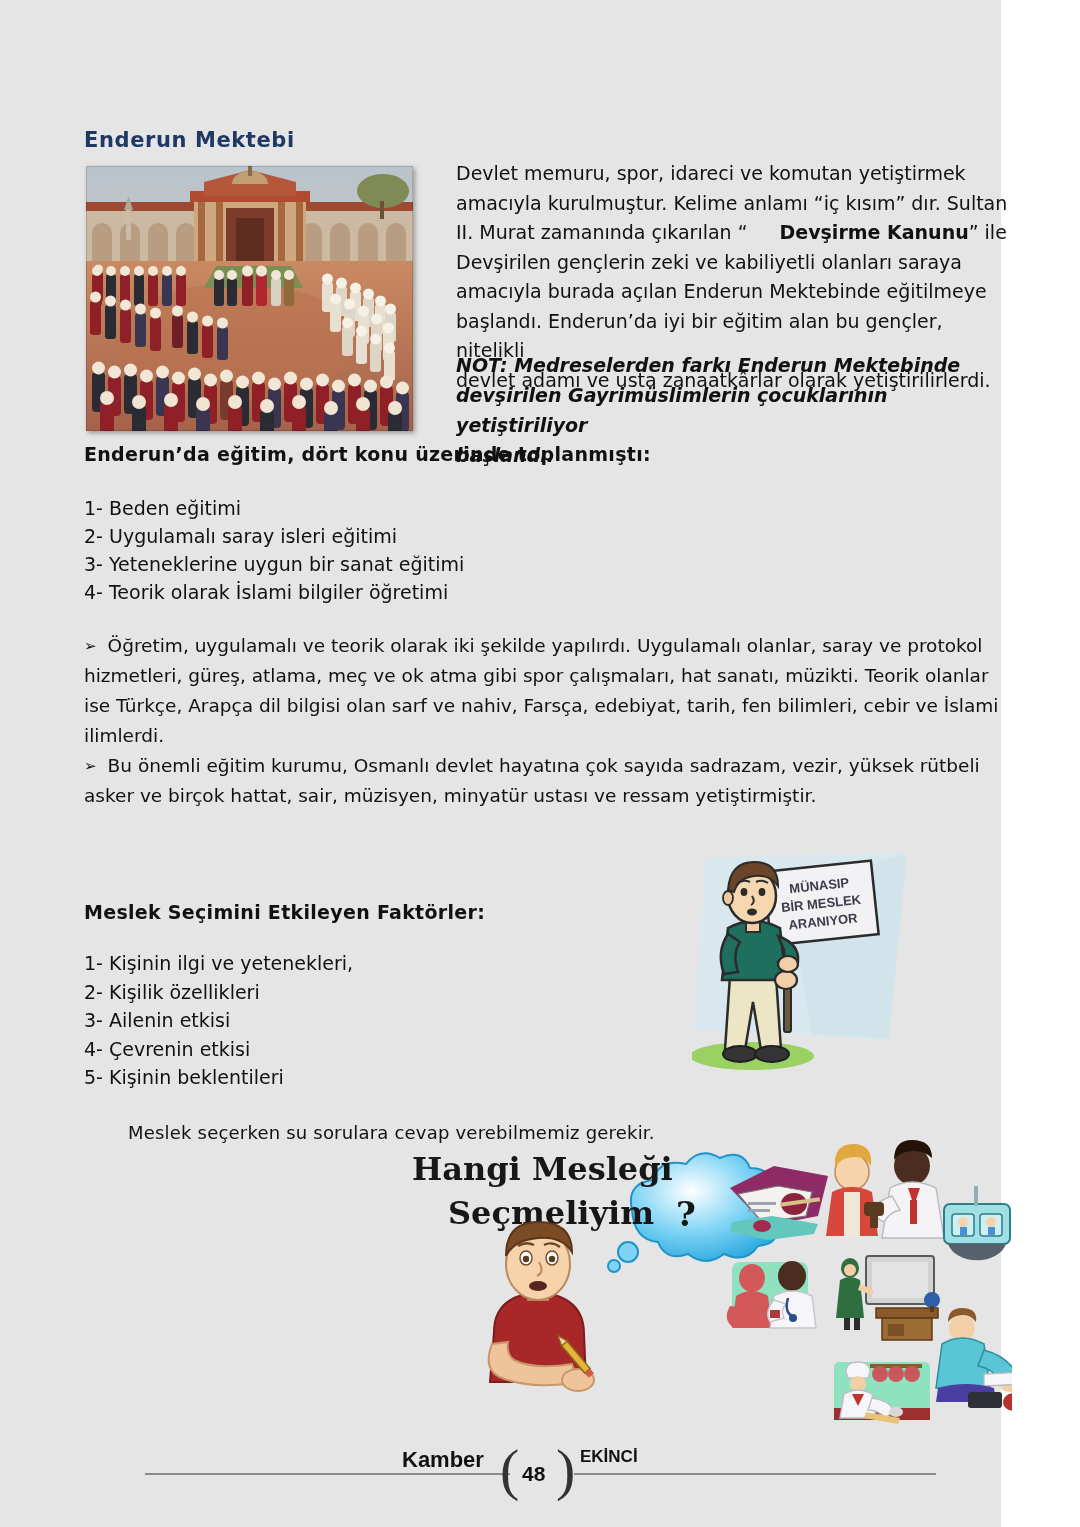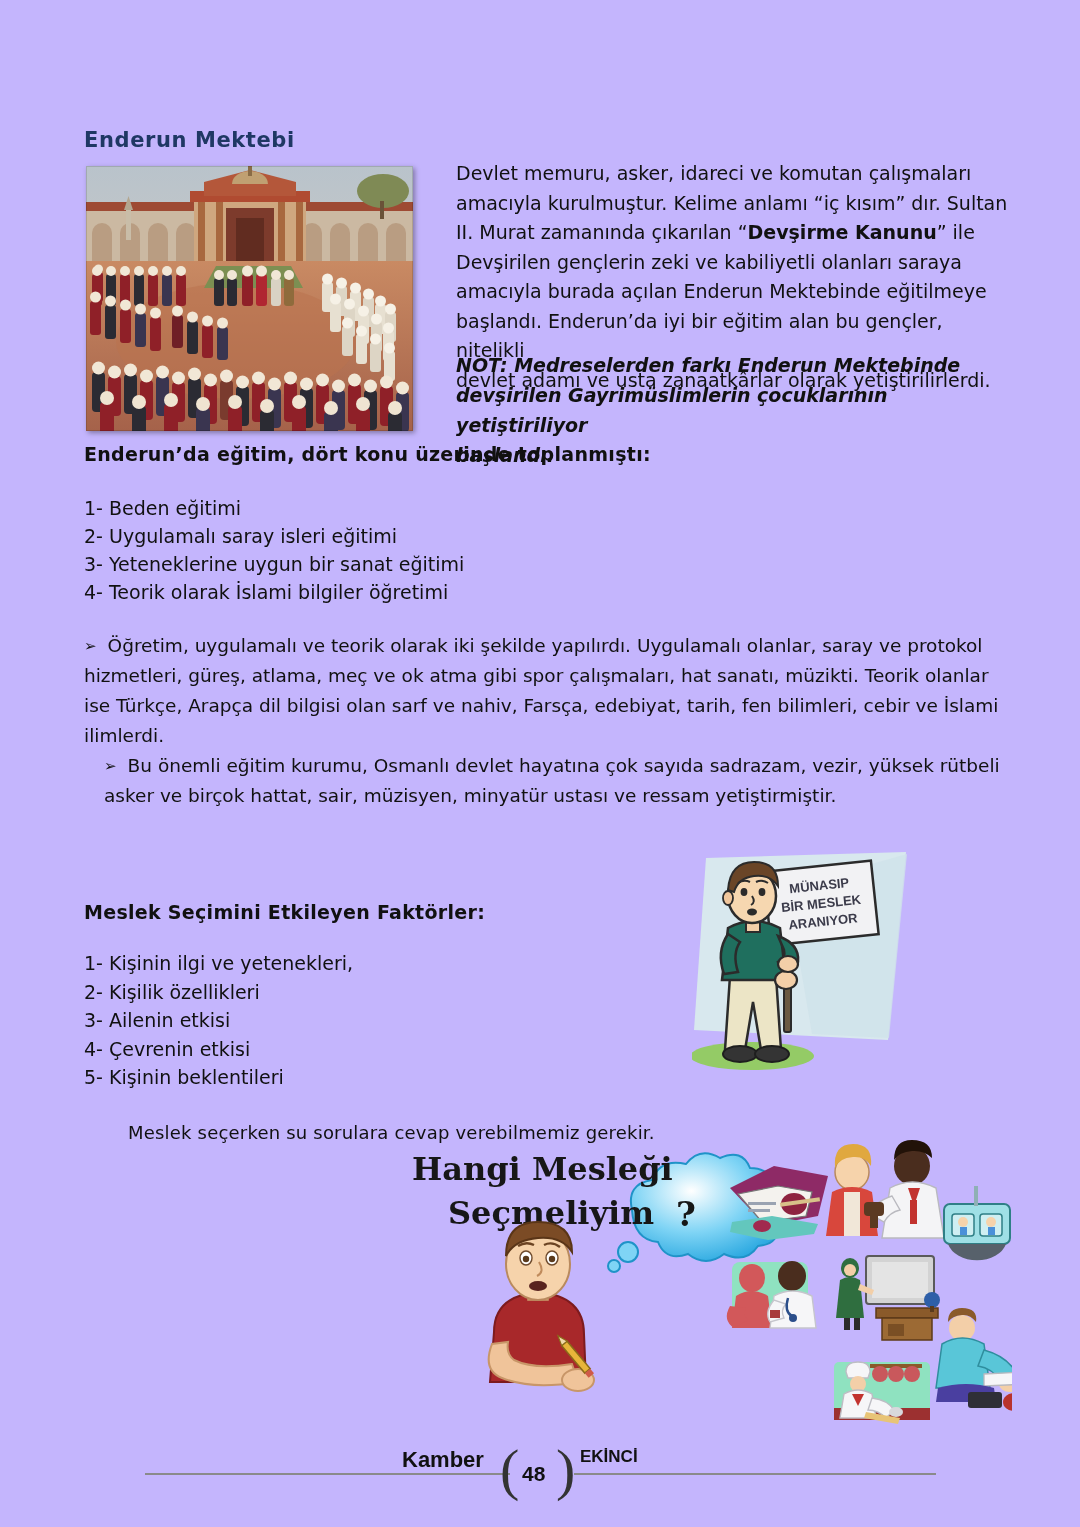--- a/index.html
+++ b/index.html
@@ -10,23 +10,23 @@
   body {
     width: 1080px;
     height: 1527px;
     position: relative;
     font-family: "DejaVu Sans", sans-serif;
     overflow: hidden;
   }
   .page {
     position: absolute;
     left: 0; top: 0;
-    width: 1080px;
+    width: 1001px;
     height: 1527px;
-    background: #c4b5fd;
+    background: #e5e5e5;
   }
 
   
   .sec-title {
     position: absolute;
     font-family: "DejaVu Sans", sans-serif;
     font-weight: bold;
     letter-spacing: 0.6px;
   }
   #title-enderun {
@@ -42,21 +42,21 @@
 
   
   .btext {
     position: absolute;
     font-family: "DejaVu Sans", sans-serif;
     font-size: 19px;
     color: #111;
     line-height: 29.5px;
     white-space: pre-line;
   }
-  .bold { font-weight: bold; }
+  .bold { font-weight: bold; margin-left: 32px; }
 
   #para-intro {
     left: 456px; top: 159px;
     width: 560px;
   }
   #para-not {
     left: 456px; top: 350px;
     width: 560px;
     font-weight: bold;
     font-style: italic;
@@ -75,21 +75,21 @@
 
   .arrowpara {
     position: absolute;
     width: 930px;
     font-size: 18.5px;
     line-height: 30px;
     text-align: left;
     color: #111;
   }
   #arrow-p1 { left: 84px; top: 631px; }
-  #arrow-p2 { left: 84px; top: 751px; margin-left: 20px; }
+  #arrow-p2 { left: 84px; top: 751px; }
   .arrow-glyph {
     font-family: "DejaVu Sans", sans-serif;
     font-size: 15px;
     vertical-align: 1px;
     padding-right: 11px;
   }
 
   #head-faktorler {
     left: 84px; top: 898px;
     font-weight: bold;
@@ -547,21 +547,21 @@
           <g transform="translate(302,236)">
               <rect width="14" height="40" y="10" rx="4" fill="#2b2b33"></rect>
               <circle cx="7" cy="6" r="7" fill="#efe4d1"></circle>
             </g>
         </g>
       </g>
       <rect width="327" height="265" fill="none" stroke="#00000022" stroke-width="2"></rect>
     </svg>
   </div>
 
-  <div class="btext" id="para-intro"><span>Devlet memuru, asker, idareci ve komutan çalışmaları</span>
+  <div class="btext" id="para-intro"><span>Devlet memuru, spor, idareci ve komutan yetiştirmek</span>
 <span>amacıyla kurulmuştur. Kelime anlamı “iç kısım” dır. Sultan</span>
 <span>II. Murat zamanında çıkarılan “</span><span class="bold">Devşirme Kanunu</span><span>” ile</span>
 <span>Devşirilen gençlerin zeki ve kabiliyetli olanları saraya</span>
 <span>amacıyla burada açılan Enderun Mektebinde eğitilmeye</span>
 <span>başlandı. Enderun’da iyi bir eğitim alan bu gençler, nitelikli</span>
 <span>devlet adamı ve usta zanaatkârlar olarak yetiştirilirlerdi.</span></div>
 
   <div class="btext" id="para-not"><span>NOT: Medreselerden farkı Enderun Mektebinde</span>
 <span>devşirilen Gayrimüslimlerin çocuklarının yetiştiriliyor</span>
 <span>başlandı.</span></div>

